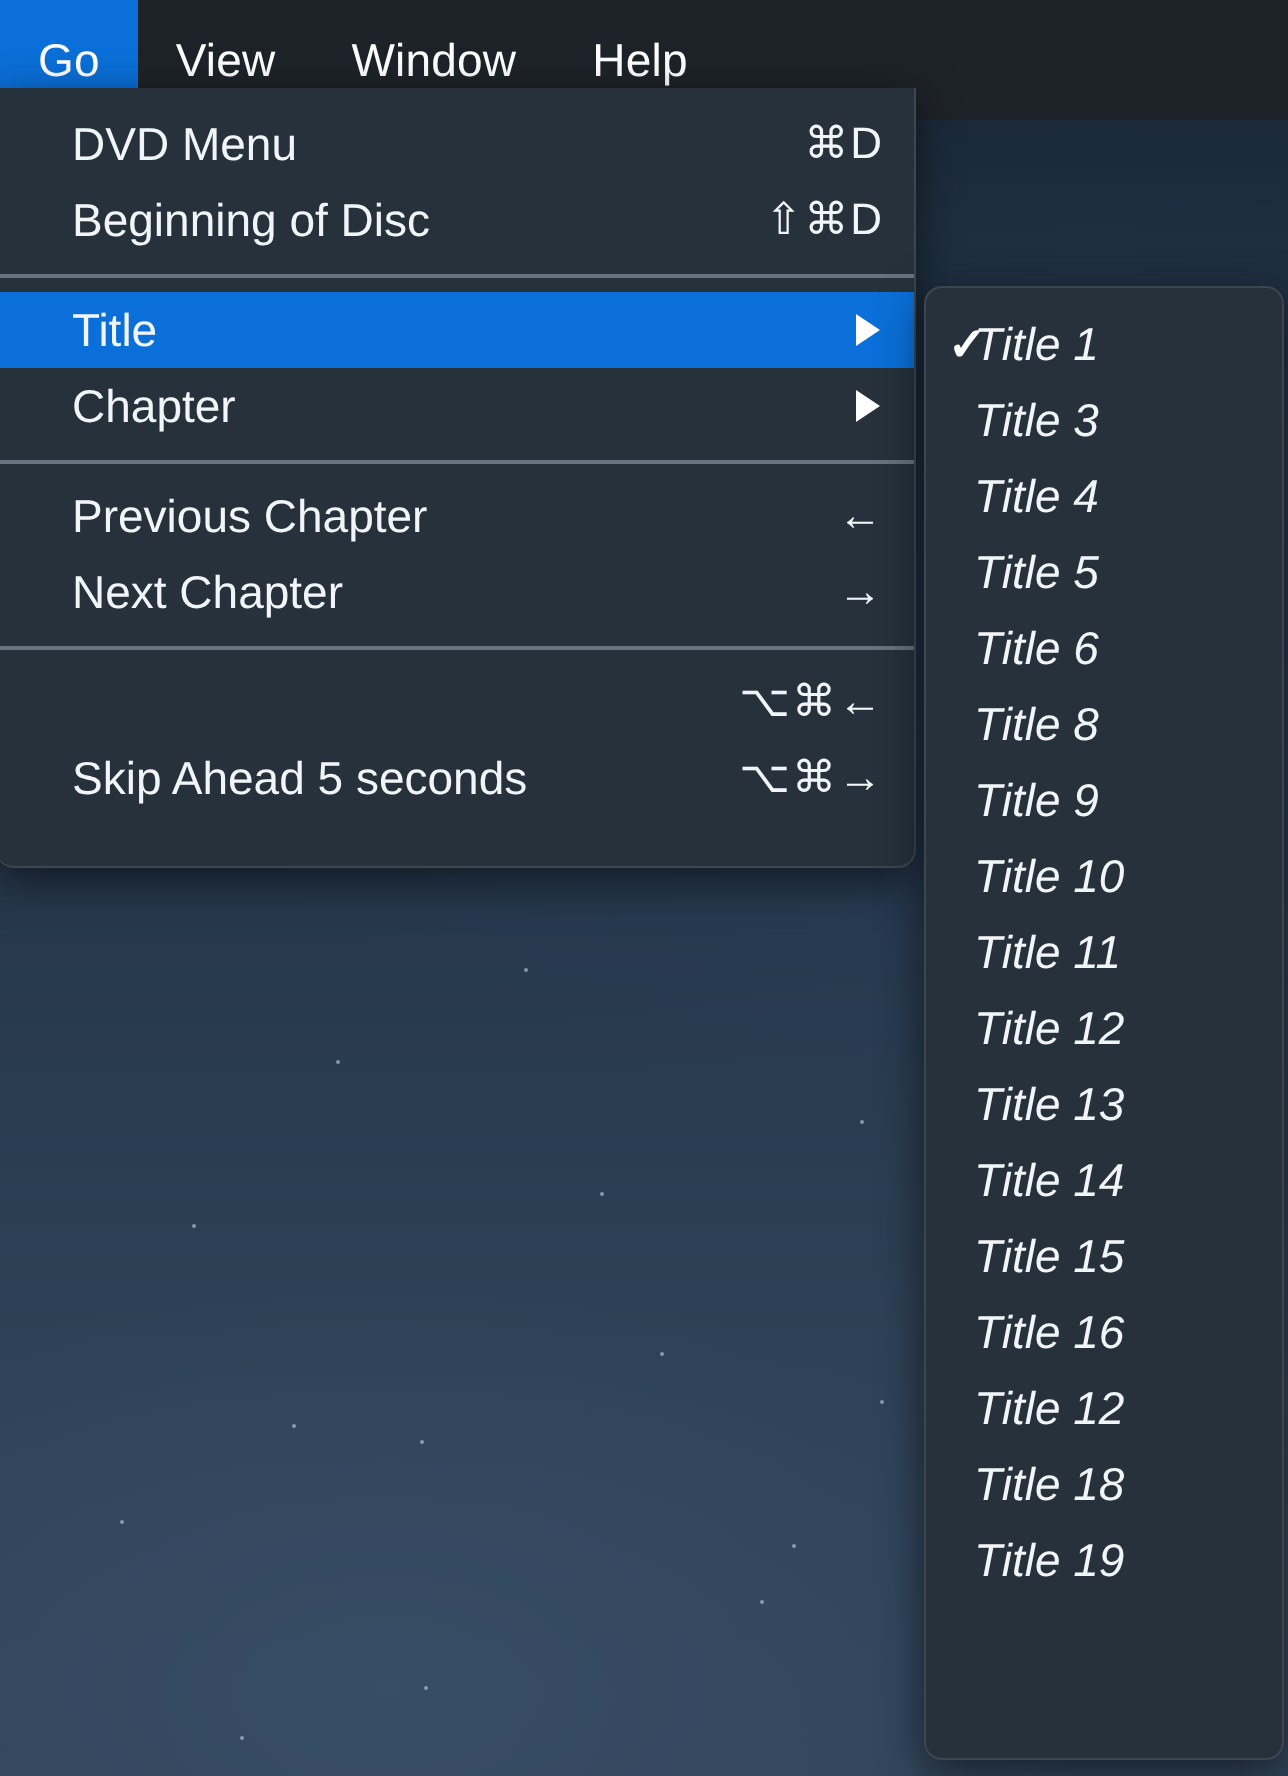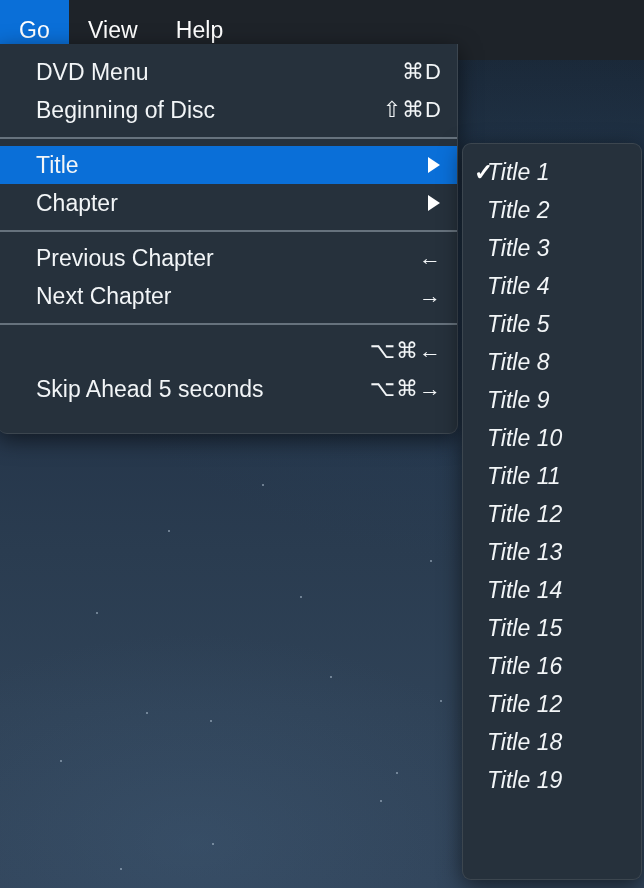--- a/index.html
+++ b/index.html
@@ -148,20 +148,21 @@
         <div class="star" style="left: 300px; top: 596px;"></div>
         <div class="star" style="left: 120px; top: 868px;"></div>
         <div class="star" style="left: 440px; top: 700px;"></div>
         <div class="star" style="left: 575px; top: 40px;"></div>
       </div>
   </div>
 
   <div id="menubar">
       <div class="mb-item active">Go</div>
       <div class="mb-item">View</div>
+      <div class="mb-item">Window</div>
       <div class="mb-item">Help</div>
     </div>
 
   <div id="go-menu" class="menu-panel">
       <div class="m-row">
         <span class="m-label">DVD Menu</span>
         <span class="m-shortcut">⌘D</span>
       </div>
       <div class="m-row">
         <span class="m-label">Beginning of Disc</span>
@@ -194,32 +195,32 @@
         <span class="m-shortcut">⌥⌘→</span>
       </div>
     </div>
 
   <div id="title-submenu" class="menu-panel">
       <div class="s-row">
         <span class="s-check">✓</span>
         <span class="s-label">Title 1</span>
       </div>
       <div class="s-row">
-        <span class="s-label">Title 2</span>
-      </div>
-      <div class="s-row">
         <span class="s-label">Title 3</span>
       </div>
       <div class="s-row">
         <span class="s-label">Title 4</span>
       </div>
       <div class="s-row">
         <span class="s-label">Title 5</span>
       </div>
       <div class="s-row">
+        <span class="s-label">Title 6</span>
+      </div>
+      <div class="s-row">
         <span class="s-label">Title 8</span>
       </div>
       <div class="s-row">
         <span class="s-label">Title 9</span>
       </div>
       <div class="s-row">
         <span class="s-label">Title 10</span>
       </div>
       <div class="s-row">
         <span class="s-label">Title 11</span>

